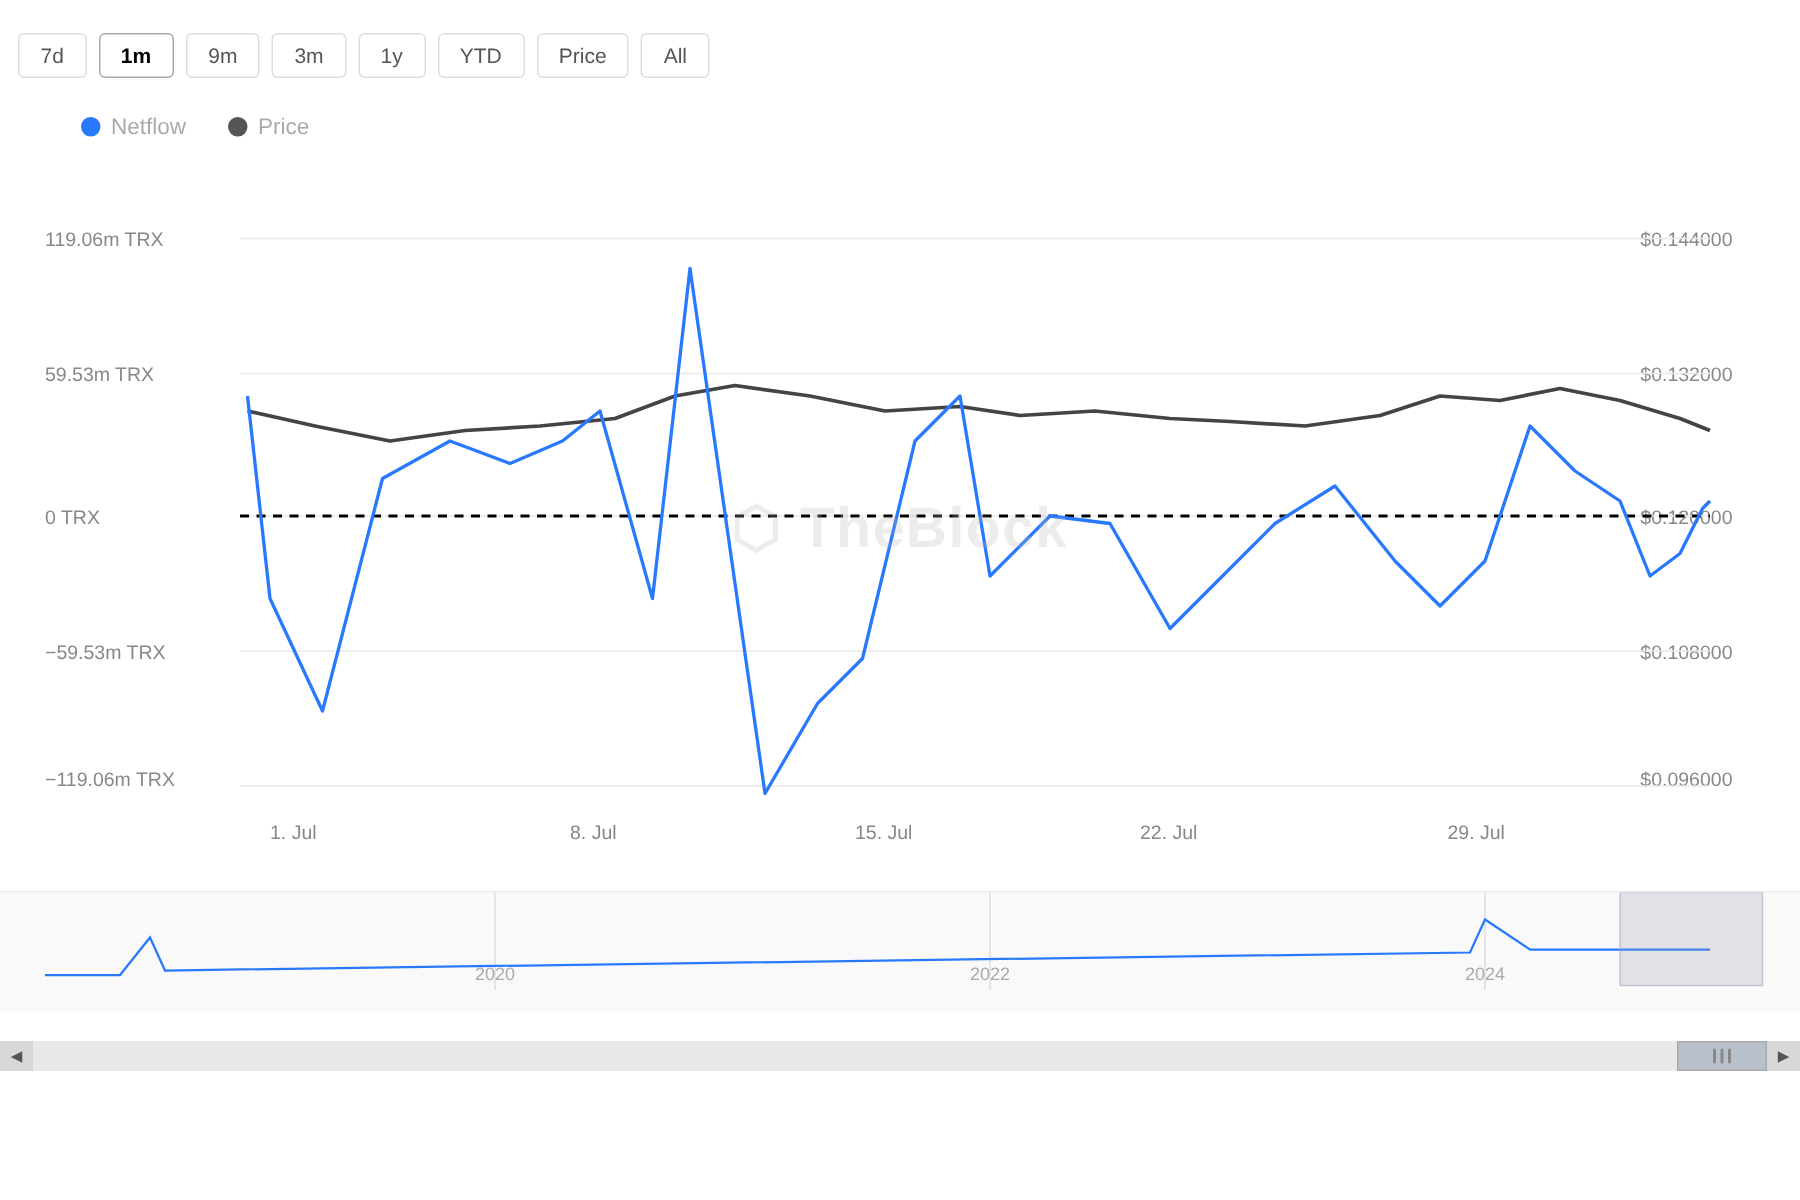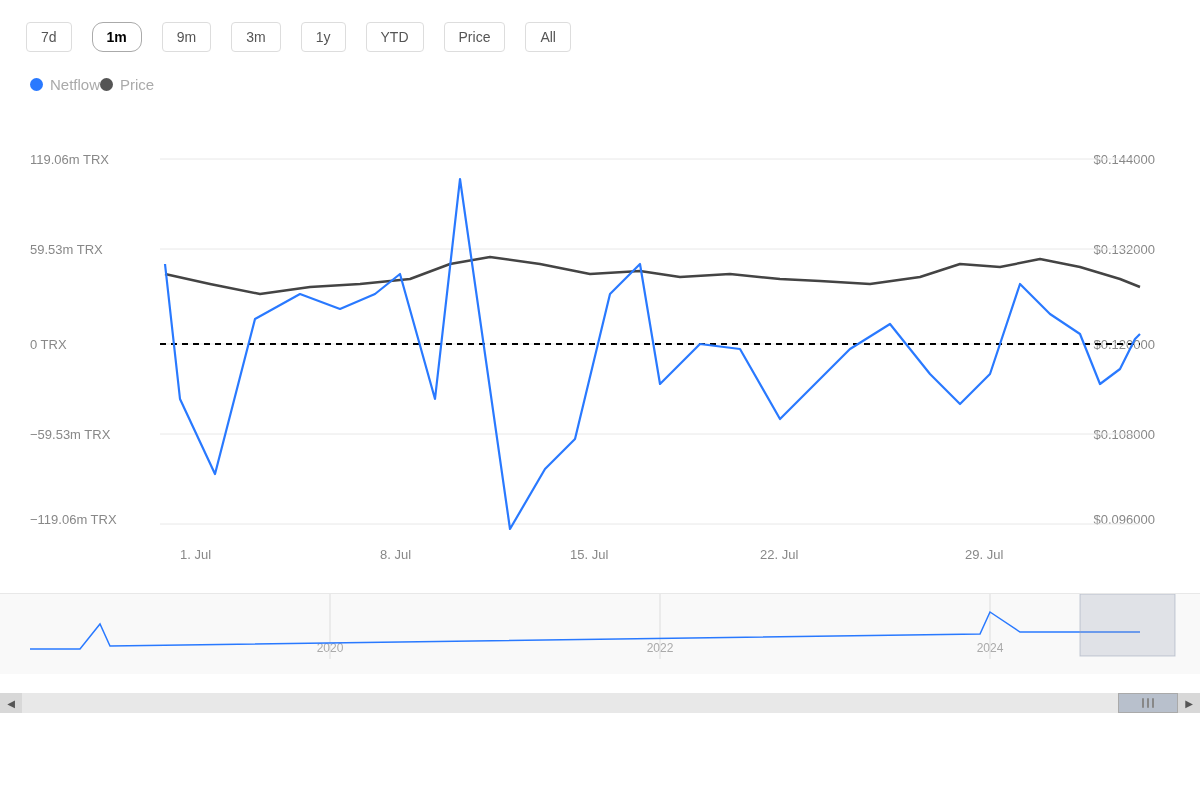--- a/index.html
+++ b/index.html
@@ -9,45 +9,46 @@
       width: 1200px;
       height: 800px;
       overflow: hidden;
       position: relative;
     }
 
     
     .time-range-bar {
       display: flex;
       align-items: center;
-      padding: 22px 26px 10px;
-      gap: 20px;
+      padding: 22px 12px 10px;
+      gap: 8px;
     }
     .time-btn {
       padding: 6px 14px;
       border: 1px solid #ddd;
       border-radius: 4px;
       background: #fff;
       cursor: pointer;
       font-size: 14px;
       color: #555;
       font-weight: 400;
     }
     .time-btn.active {
       font-weight: 700;
       color: #000;
       border-color: #aaa;
-      border-radius: 11px;
     }
 
     
     .legend {
       display: flex;
       align-items: center;
       padding: 14px 30px 6px;
+      gap: 28px;
+      margin-left: 24px;
     }
     .legend-item {
       display: flex;
       align-items: center;
       gap: 7px;
       font-size: 15px;
       color: #aaa;
     }
     .legend-dot {
       width: 13px;
@@ -155,20 +156,21 @@
     <div class="legend-dot blue"></div>
     <span>Netflow</span>
   </div>
   <div class="legend-item">
     <div class="legend-dot dark"></div>
     <span>Price</span>
   </div>
 </div>
 
 <div class="chart-container">
+  <div class="watermark">⬡ TheBlock</div>
   <svg width="1200" height="480">
 
     <text x="30" y="55" font-size="13" fill="#888">119.06m TRX</text>
     <text x="30" y="145" font-size="13" fill="#888">59.53m TRX</text>
     <text x="30" y="240" font-size="13" fill="#888">0 TRX</text>
     <text x="30" y="330" font-size="13" fill="#888">−59.53m TRX</text>
     <text x="30" y="415" font-size="13" fill="#888">−119.06m TRX</text>
 
     <text x="1155" y="55" font-size="13" fill="#888" text-anchor="end">$0.144000</text>
     <text x="1155" y="145" font-size="13" fill="#888" text-anchor="end">$0.132000</text>

